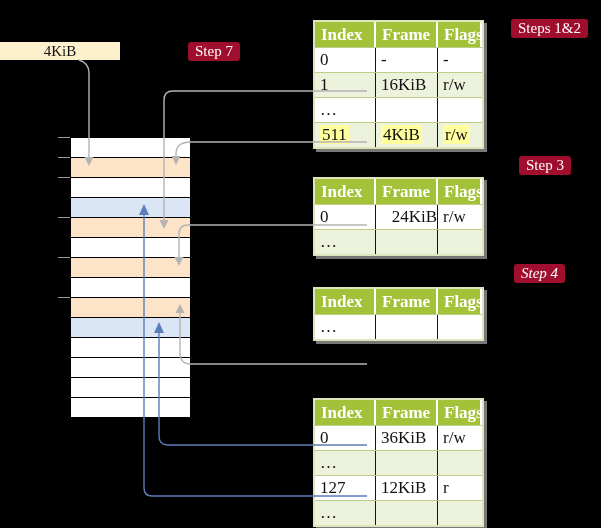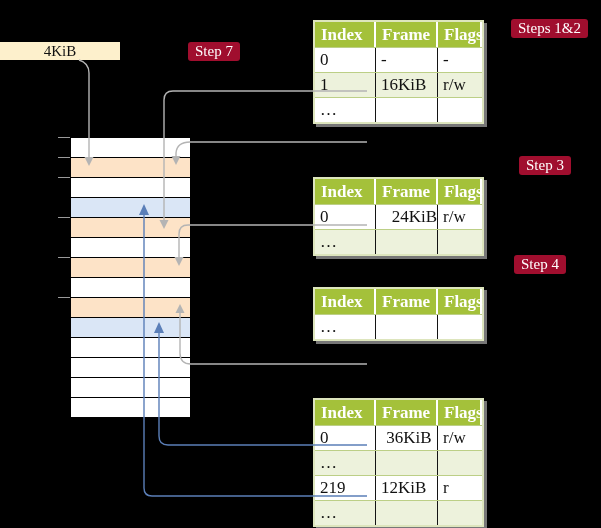--- a/index.html
+++ b/index.html
@@ -13,21 +13,21 @@
     text-align:center;
   }
   .badge{
     position:absolute;background:var(--badge-red);color:#fff;
     font-size:15px;line-height:17px;padding:1px 7px;border-radius:3px;
     white-space:nowrap;
   }
   .badge-step0 {left:188px;top:42px;}
   .badge-steps12{left:511px;top:19px;}
   .badge-step3 {left:519px;top:156px;}
-  .badge-step4 {left:514px;top:255px;}
+  .badge-step4 {left:514px;top:264px;font-style:italic;}
 
   .memory{
     position:absolute;left:71px;top:137px;width:119px;
     border-top:1px solid #000;
   }
   .memory .mrow{height:19px;border-bottom:1px solid #000;}
   .mrow.white{background:#ffffff;}
   .mrow.peach{background:var(--peach);}
   .mrow.blue {background:var(--blue);}
   .tick{position:absolute;left:58px;width:12px;height:1px;background:#9a9a9a;}
@@ -91,35 +91,36 @@
       <div class="tick" style="top: 217px;"></div>
       <div class="tick" style="top: 257px;"></div>
       <div class="tick" style="top: 297px;"></div>
     </div>
   <div id="tables">
       <div class="ptable" style="top: 20px;">
         <div><span class="hcell" style="width: 61px;">Index</span><span class="hcell" style="width: 62px;">Frame</span><span class="hcell" style="width: 42px;">Flags</span></div>
         <div class="brow"><span class="bcell" style="width: 61px;">0</span><span class="bcell" style="width: 62px;">-</span><span class="bcell" style="width: 42px;">-</span></div>
         <div class="brow shaded"><span class="bcell" style="width: 61px;">1</span><span class="bcell" style="width: 62px;">16KiB</span><span class="bcell" style="width: 42px;">r/w</span></div>
         <div class="brow"><span class="bcell" style="width: 61px;">…</span><span class="bcell" style="width: 62px;"></span><span class="bcell" style="width: 42px;"></span></div>
+        <div class="brow shaded"><span class="bcell" style="width: 61px;"><span class="hl">511</span></span><span class="bcell" style="width: 62px;"><span class="hl">4KiB</span></span><span class="bcell" style="width: 42px;"><span class="hl">r/w</span></span></div>
       </div>
       <div class="ptable" style="top: 177px;">
         <div><span class="hcell" style="width: 61px;">Index</span><span class="hcell" style="width: 62px;">Frame</span><span class="hcell" style="width: 42px;">Flags</span></div>
         <div class="brow"><span class="bcell" style="width: 61px;">0</span><span class="bcell" style="width: 62px; text-align: right;">24KiB</span><span class="bcell" style="width: 42px;">r/w</span></div>
         <div class="brow shaded"><span class="bcell" style="width: 61px;">…</span><span class="bcell" style="width: 62px;"></span><span class="bcell" style="width: 42px;"></span></div>
       </div>
       <div class="ptable" style="top: 287px;">
         <div><span class="hcell" style="width: 61px;">Index</span><span class="hcell" style="width: 62px;">Frame</span><span class="hcell" style="width: 42px;">Flags</span></div>
         <div class="brow"><span class="bcell" style="width: 61px;">…</span><span class="bcell" style="width: 62px;"></span><span class="bcell" style="width: 42px;"></span></div>
       </div>
       <div class="ptable" style="top: 398px;">
         <div><span class="hcell" style="width: 61px;">Index</span><span class="hcell" style="width: 62px;">Frame</span><span class="hcell" style="width: 42px;">Flags</span></div>
-        <div class="brow"><span class="bcell" style="width: 61px;">0</span><span class="bcell" style="width: 62px; text-align: center;">36KiB</span><span class="bcell" style="width: 42px;">r/w</span></div>
+        <div class="brow"><span class="bcell" style="width: 61px;">0</span><span class="bcell" style="width: 62px;">36KiB</span><span class="bcell" style="width: 42px;">r/w</span></div>
         <div class="brow shaded"><span class="bcell" style="width: 61px;">…</span><span class="bcell" style="width: 62px;"></span><span class="bcell" style="width: 42px;"></span></div>
-        <div class="brow"><span class="bcell" style="width: 61px;">219</span><span class="bcell" style="width: 62px;">12KiB</span><span class="bcell" style="width: 42px;">r</span></div>
+        <div class="brow"><span class="bcell" style="width: 61px;">127</span><span class="bcell" style="width: 62px;">12KiB</span><span class="bcell" style="width: 42px;">r</span></div>
         <div class="brow shaded"><span class="bcell" style="width: 61px;">…</span><span class="bcell" style="width: 62px;"></span><span class="bcell" style="width: 42px;"></span></div>
       </div>
     </div>
 
   <svg id="connectors" width="601" height="528" viewBox="0 0 601 528">
       <path d="M79,60 Q89,63 89,73 V157" fill="none" stroke="#b4b4b4" stroke-width="1.4"></path>
       <polygon points="89,166 84.5,157 93.5,157" fill="#b4b4b4"></polygon>
       <path d="M367,91 H173 Q164,91 164,100 V220" fill="none" stroke="#b4b4b4" stroke-width="1.4"></path>
       <polygon points="164,229 159.5,220 168.5,220" fill="#b4b4b4"></polygon>
       <path d="M367,142 H190 Q177,142 176,153 V156" fill="none" stroke="#b4b4b4" stroke-width="1.4"></path>

